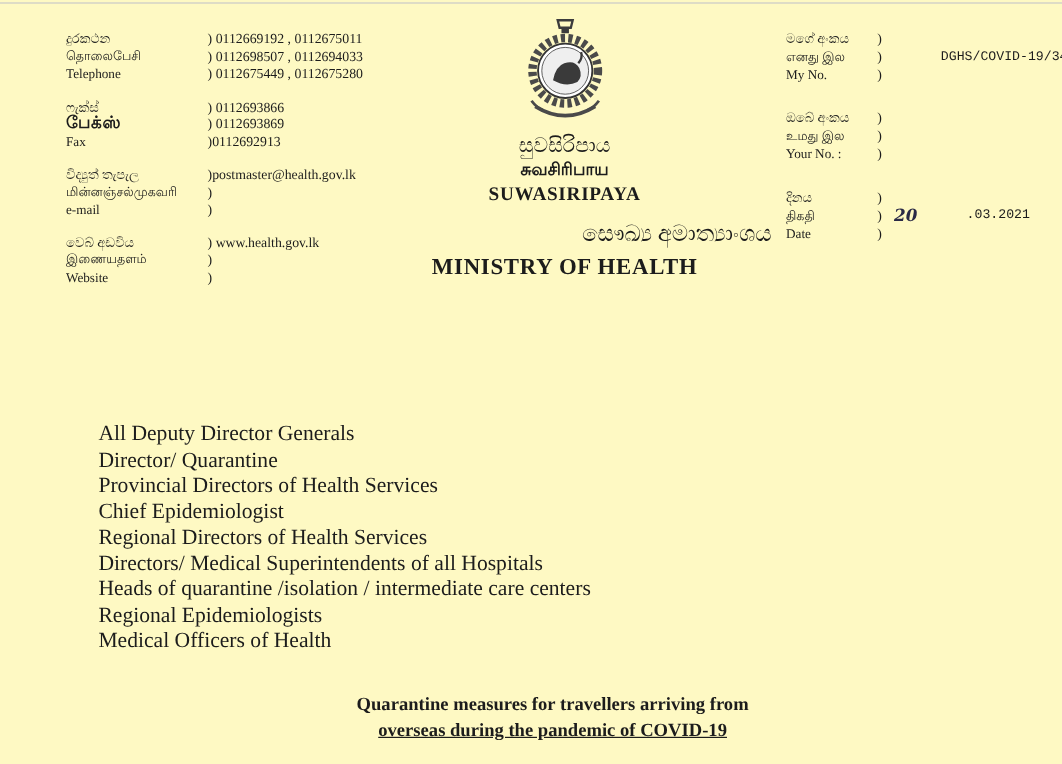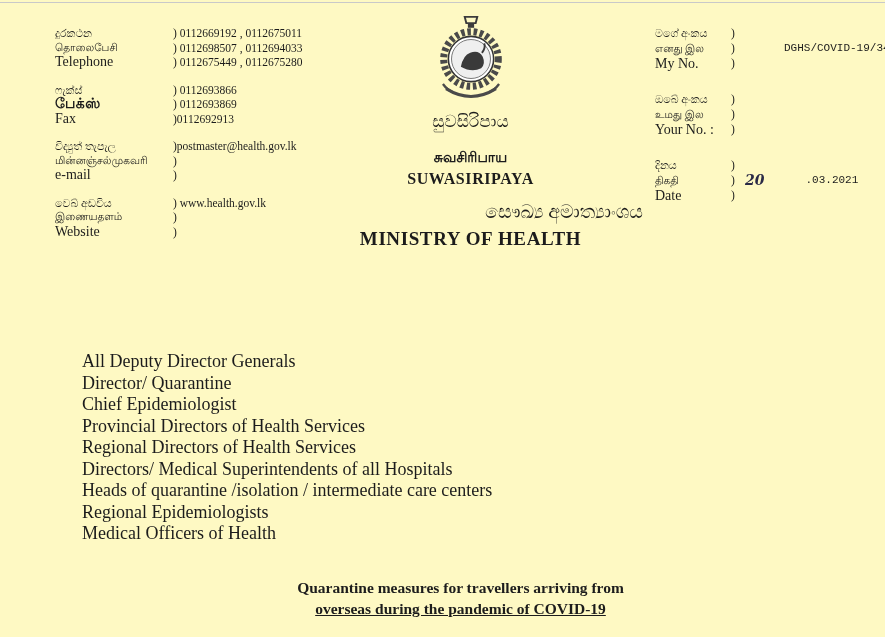--- a/index.html
+++ b/index.html
@@ -23,31 +23,31 @@
   .contact-block {
     position: absolute; left: 55px; top: 26px;
     font-size: 11.5px; line-height: 14.5px;
   }
   .c-group { margin-bottom: 13px; }
   .c-row { display: flex; white-space: nowrap; }
   .c-label { flex: 0 0 118px; }
   .lbl-si { font-size: 11px; }
   .lbl-ta { font-size: 10.5px; }
   .lbl-ta-big { font-size: 14px; font-weight: bold; letter-spacing: .5px; }
-  .lbl-en { font-size: 14px; }
+  .lbl-en { font-size: 11px; }
   .c-value { font-size: 11.5px; }
 
   
   .masthead {
     position: absolute; left: 298px; top: 12px; width: 345px;
     text-align: center;
   }
   .emblem-wrap { height: 96px; }
   .name-si { font-size: 17px; margin-top: 4px; }
-  .name-ta { font-size: 14px; font-weight: bold; margin-top: 18px; }
+  .name-ta { font-size: 14px; font-weight: bold; margin-top: 2px; }
   .name-en { font-size: 16px; font-weight: bold; letter-spacing: .6px; margin-top: 3px; }
   .ministry-si { font-size: 19px; margin-top: 13px; text-align: right; }
   .ministry-ta { font-size: 17px; font-weight: bold; margin-top: 3px; }
   .ministry-en { font-size: 19px; font-weight: bold; letter-spacing: .6px; margin-top: 5px; }
 
   
   .ref-block {
     position: absolute; left: 655px; top: 26px;
     font-size: 11.5px; line-height: 15px;
   }
@@ -214,22 +214,22 @@
       <div class="r-row">
         <span class="r-label lbl-en">Date</span>
         <span class="r-bracket">)</span>
       </div>
     </div>
   </div>
 
   <ul class="addressees">
     <li>All Deputy Director Generals</li>
     <li>Director/ Quarantine</li>
+    <li>Provincial Directors of Health Services</li>
     <li>Chief Epidemiologist</li>
-    <li>Provincial Directors of Health Services</li>
     <li>Regional Directors of Health Services</li>
     <li>Directors/ Medical Superintendents of all Hospitals</li>
     <li>Heads of quarantine /isolation / intermediate care centers</li>
     <li>Regional Epidemiologists</li>
     <li>Medical Officers of Health</li>
   </ul>
 
   <div class="subject">
     <div>Quarantine measures for travellers arriving from</div>
     <div class="u">overseas during the pandemic of COVID-19</div>

